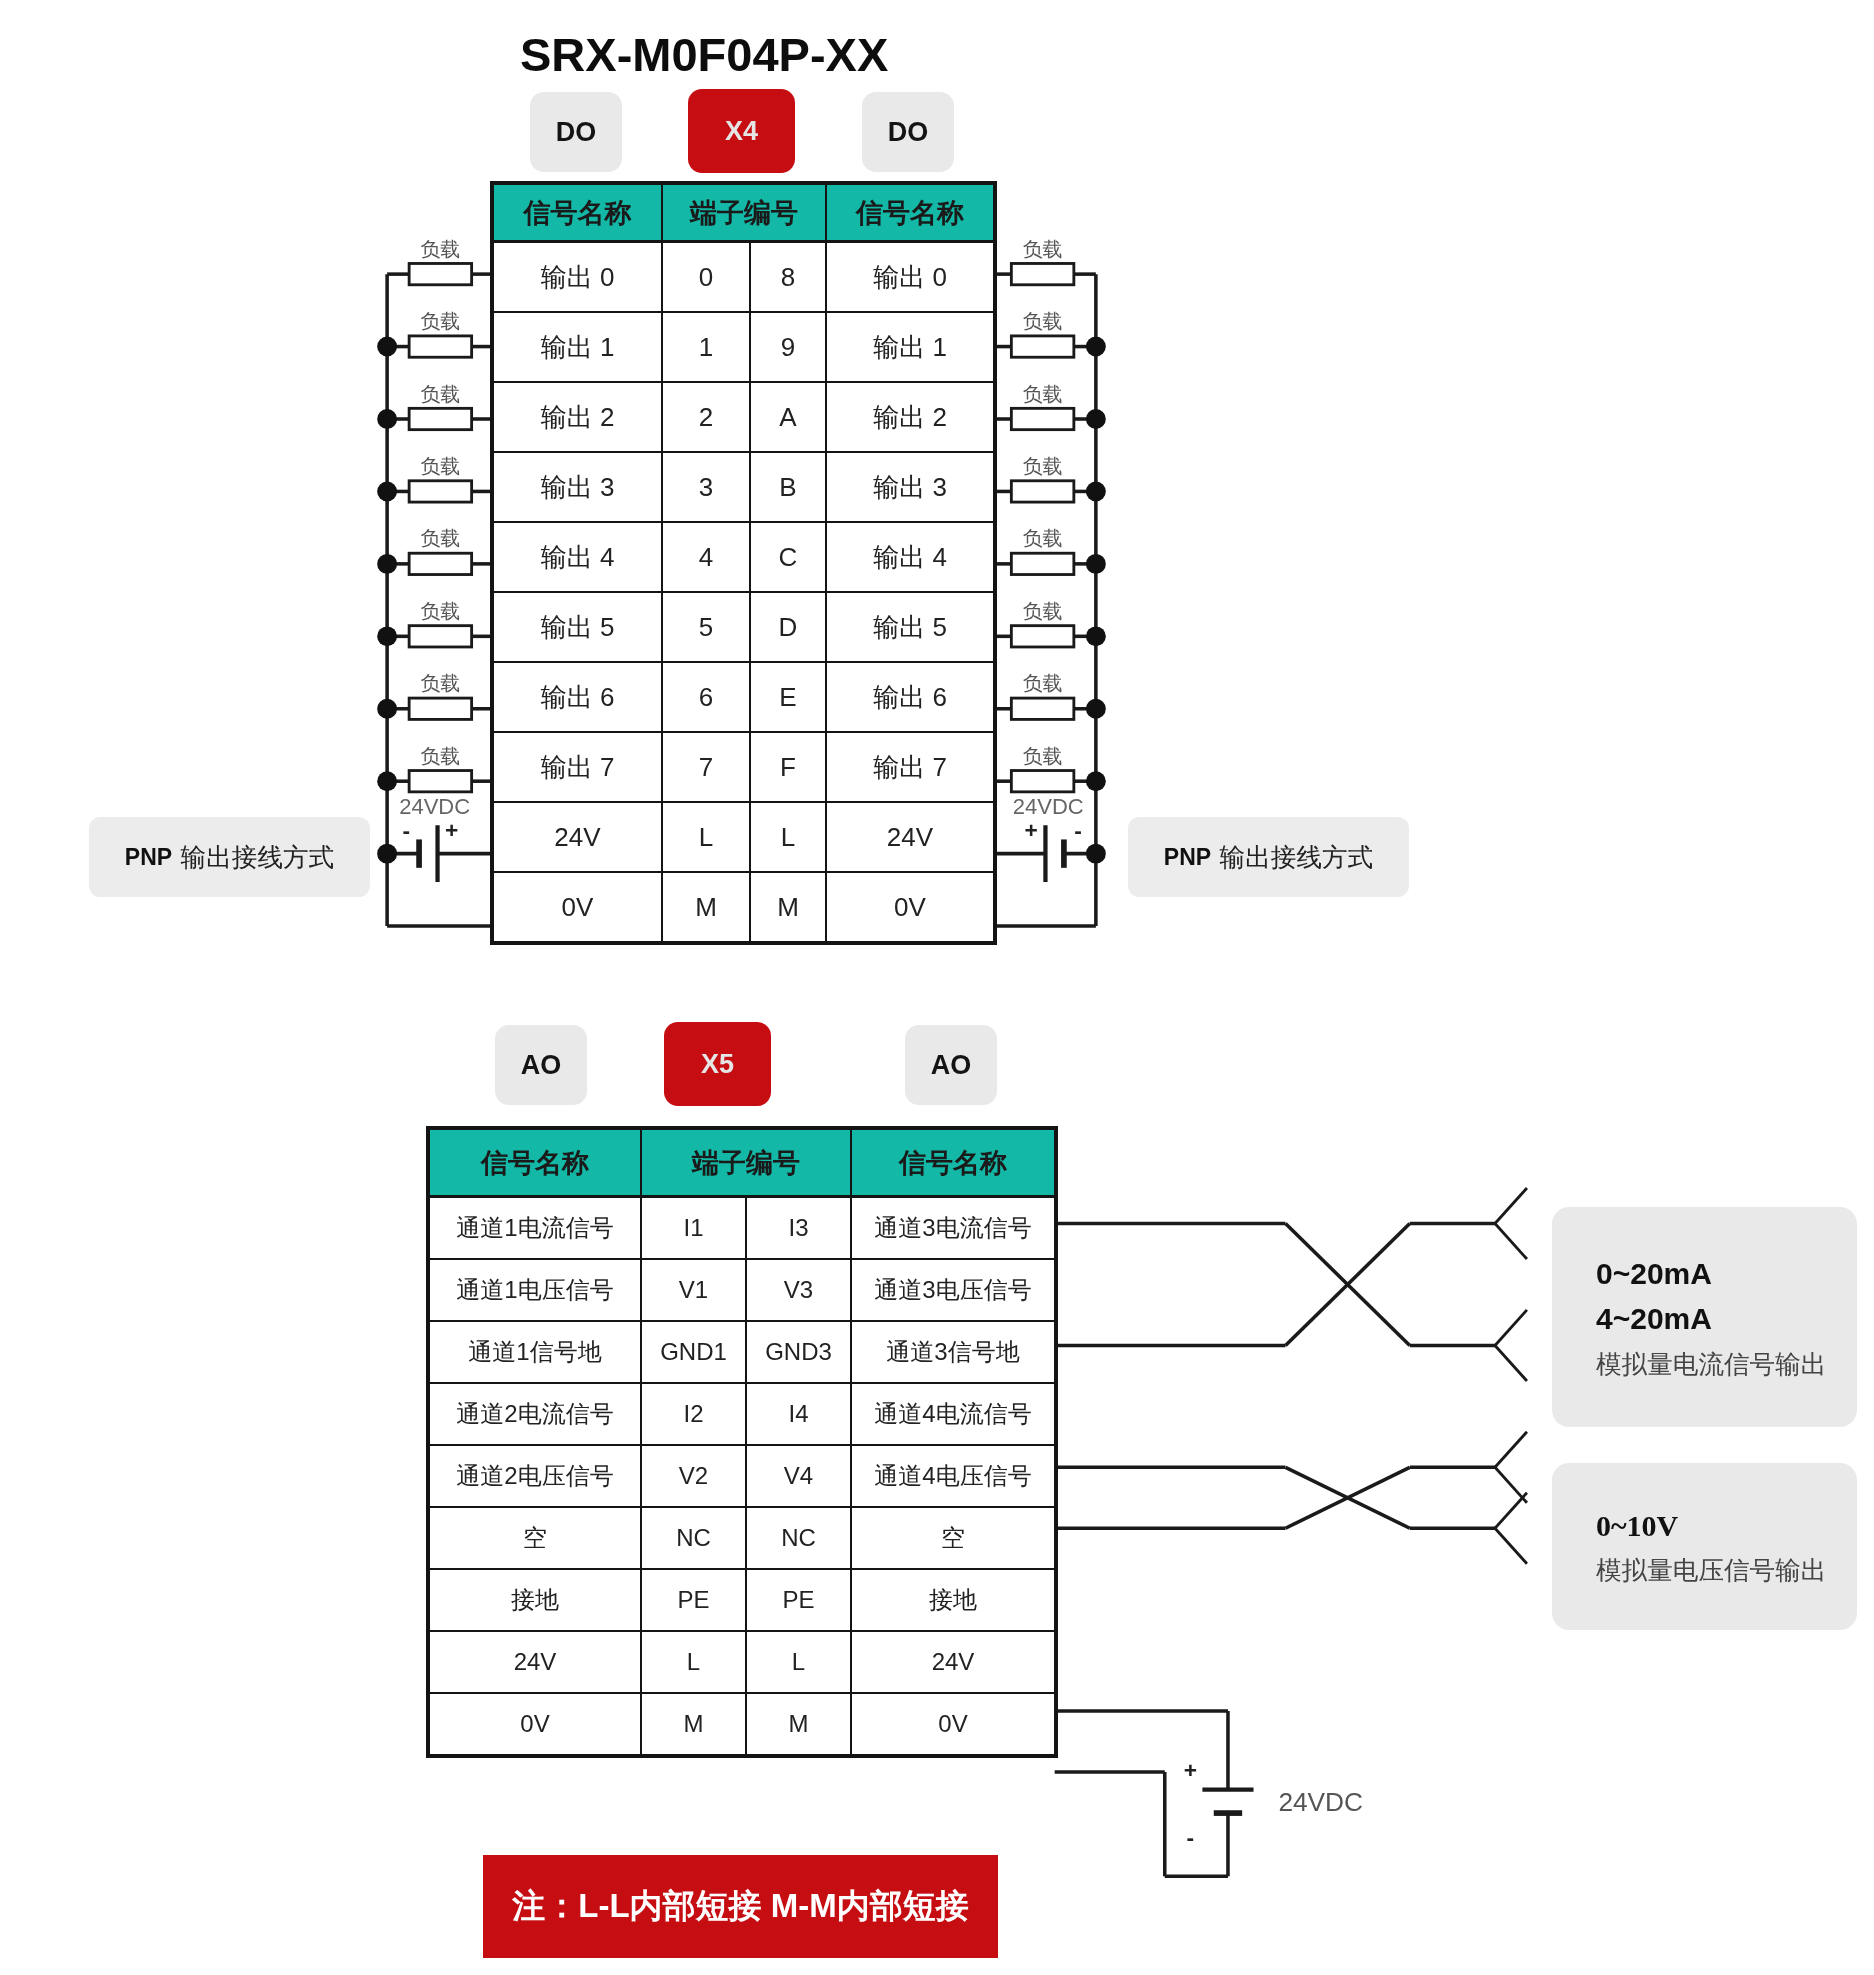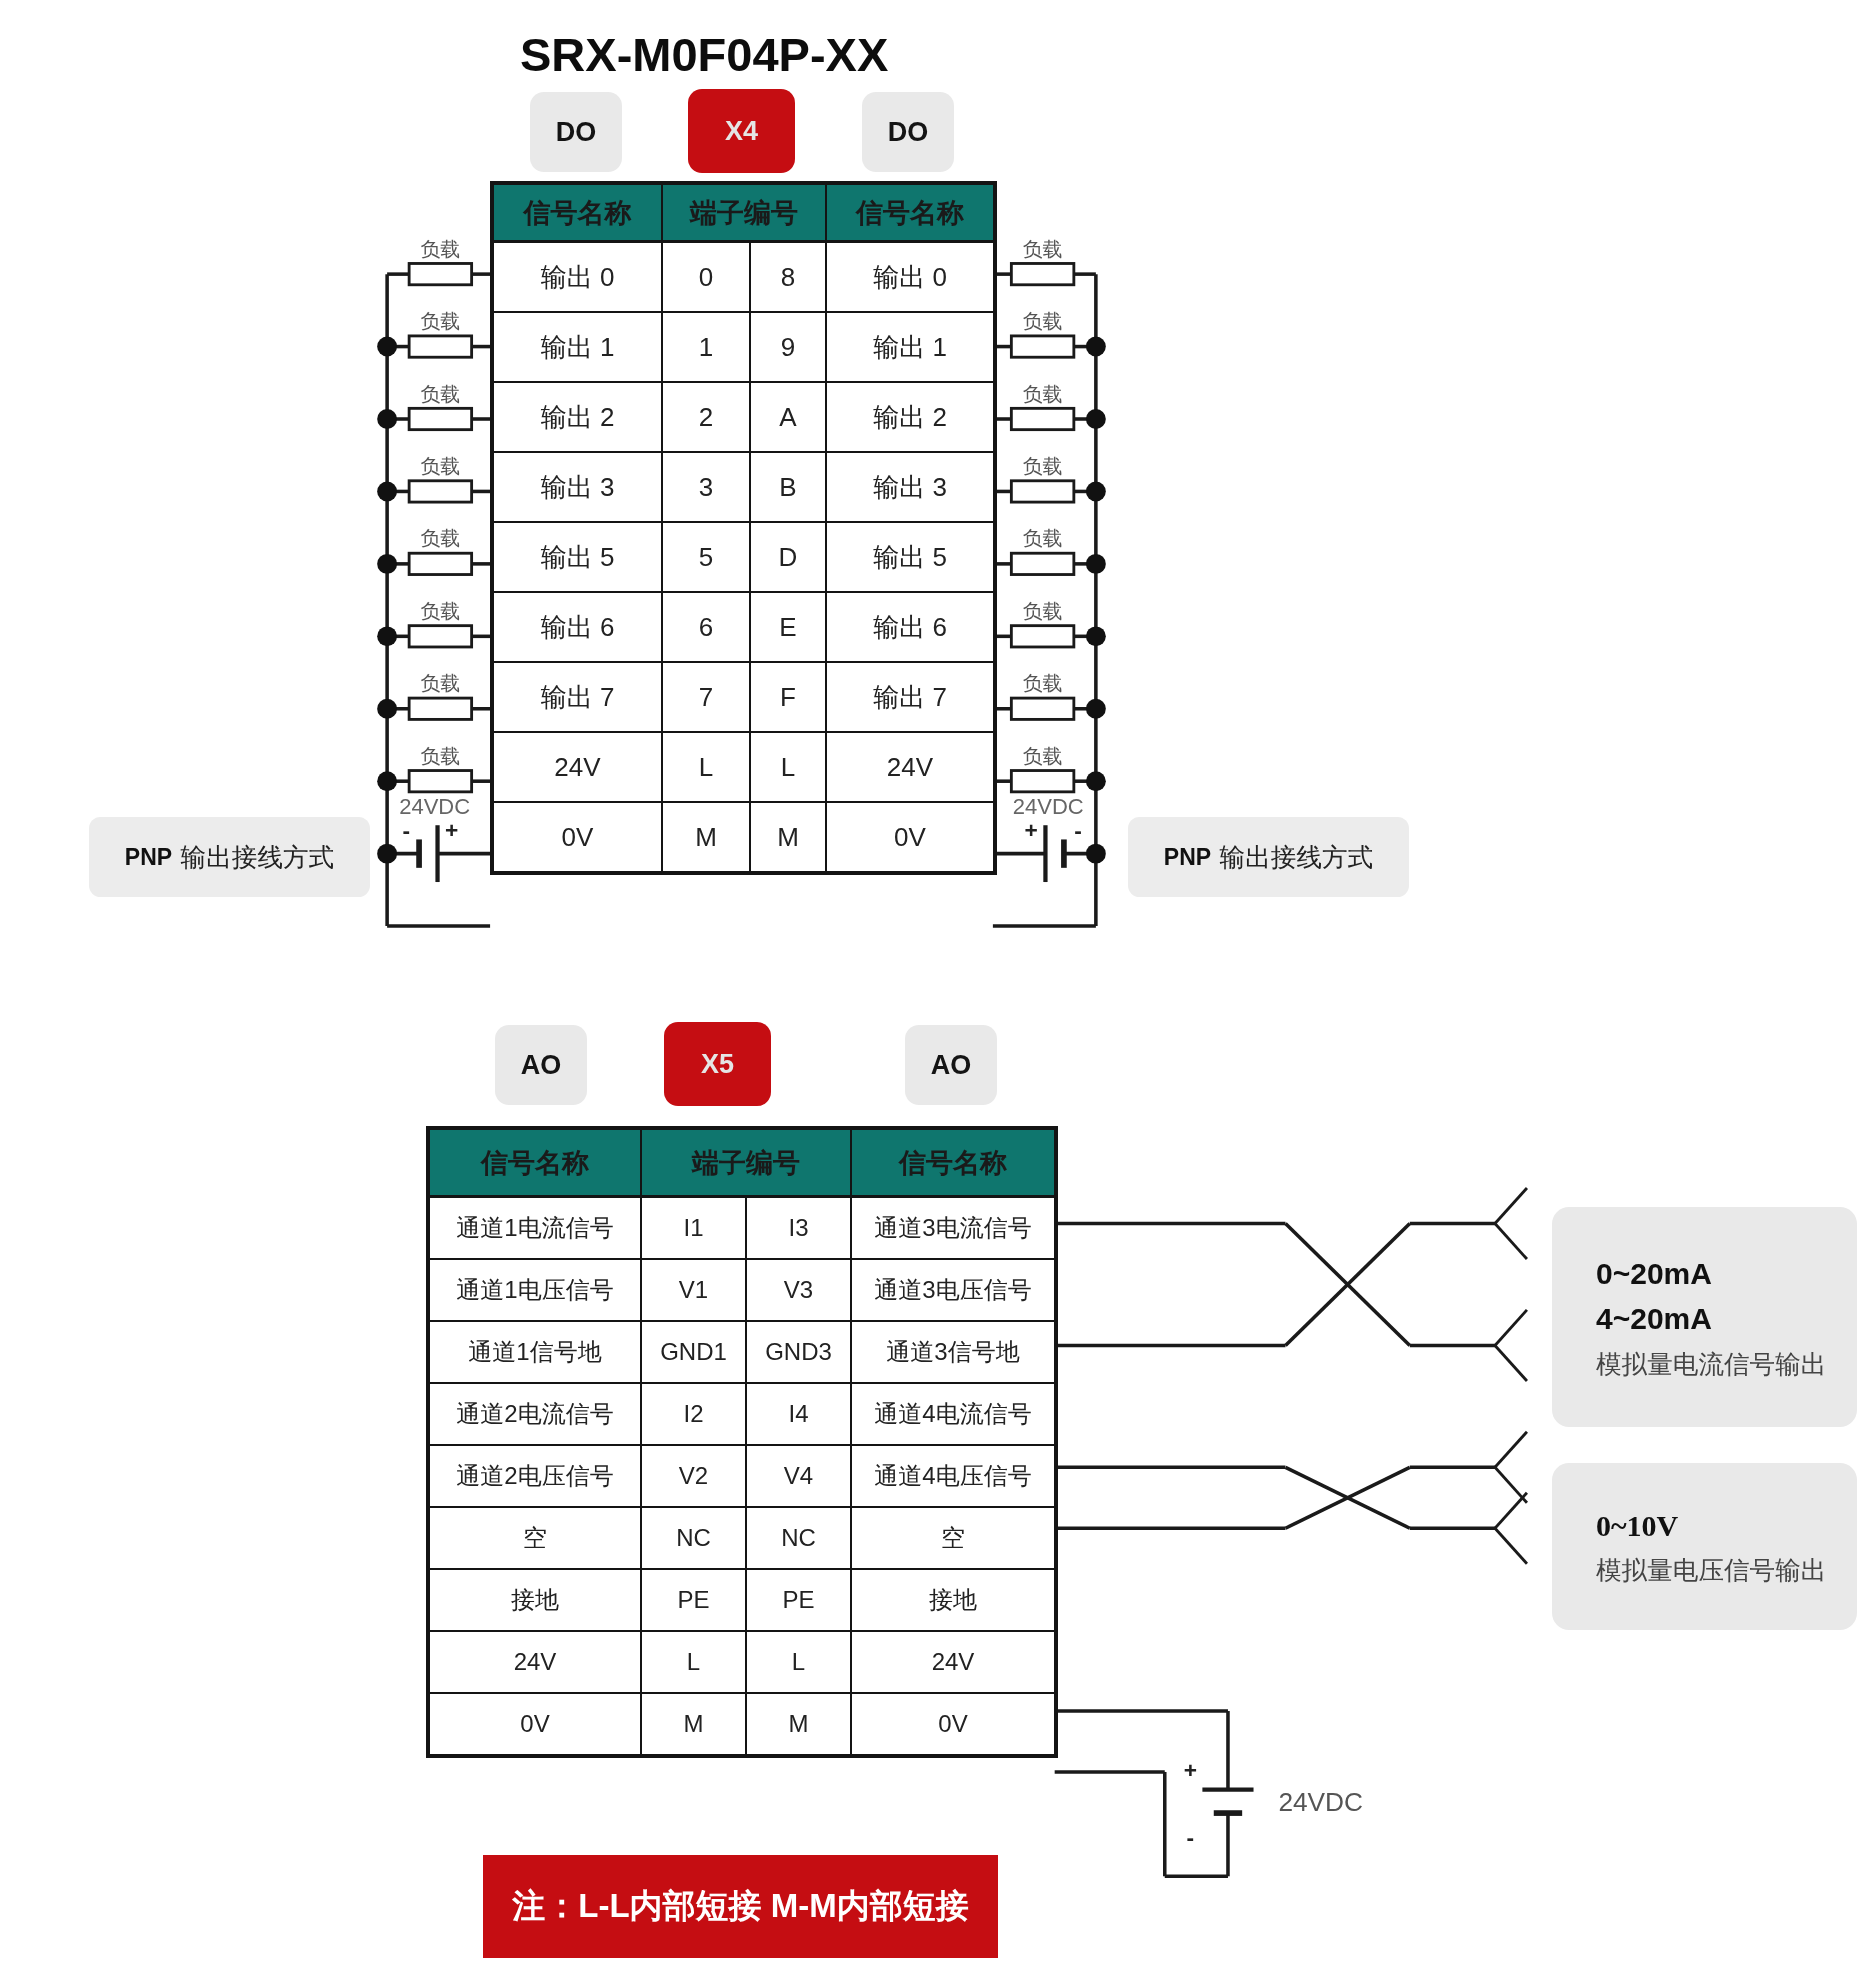--- a/index.html
+++ b/index.html
@@ -10,21 +10,21 @@
   
   .page-title{position:absolute;left:520px;top:27px;font-size:47px;font-weight:800;letter-spacing:0px;color:#0d0d0d;}
   
   .badge{position:absolute;display:flex;align-items:center;justify-content:center;
     border-radius:14px;font-weight:800;font-size:27px;background:#e9e9e9;color:#141414;}
   .badge.red{color:#e5e5e5;}
   
   table.io{position:absolute;border-collapse:collapse;table-layout:fixed;background:#fff;}
   table.io,table.io th,table.io td{border:2.1px solid #141414;}
   table.io{border-width:4.3px;}
-  table.io th{background:#0f766e;font-weight:800;font-size:27px;border-bottom-width:3.6px;}
+  table.io th{background:#14b8a6;font-weight:800;font-size:27px;border-bottom-width:3.6px;}
   table.io td{text-align:center;font-size:26px;color:#222;padding:0;}
   #top-table th{height:53px;}
   #top-table td{height:68px;}
   #bottom-table th{height:63px;}
   #bottom-table td{height:60px;font-size:24px;}
   
   #wiring-svg{position:absolute;left:0;top:0;}
   .wire{stroke:#1a1a1a;stroke-width:5;fill:none;}
   .wire-thin{stroke:#1a1a1a;stroke-width:4;fill:none;}
   .resistor{fill:#fff;stroke:#1a1a1a;stroke-width:4;}
@@ -223,20 +223,26 @@
           <td>A</td>
           <td>输出 2</td>
         </tr>
         <tr>
           <td>输出 3</td>
           <td>3</td>
           <td>B</td>
           <td>输出 3</td>
         </tr>
         <tr>
+          <td>输出 4</td>
+          <td>4</td>
+          <td>C</td>
+          <td>输出 4</td>
+        </tr>
+        <tr>
           <td>输出 5</td>
           <td>5</td>
           <td>D</td>
           <td>输出 5</td>
         </tr>
         <tr>
           <td>输出 6</td>
           <td>6</td>
           <td>E</td>
           <td>输出 6</td>

